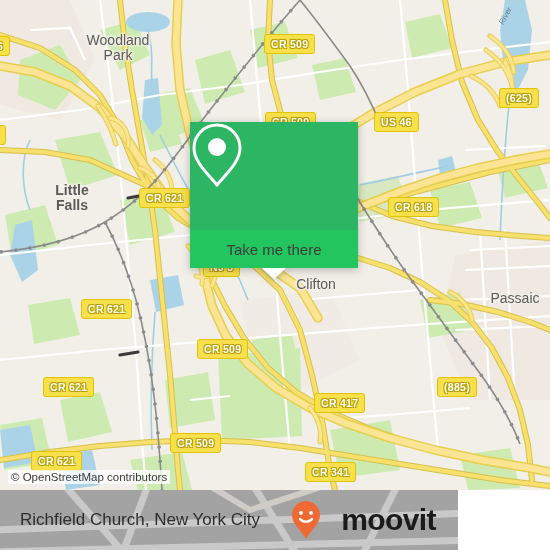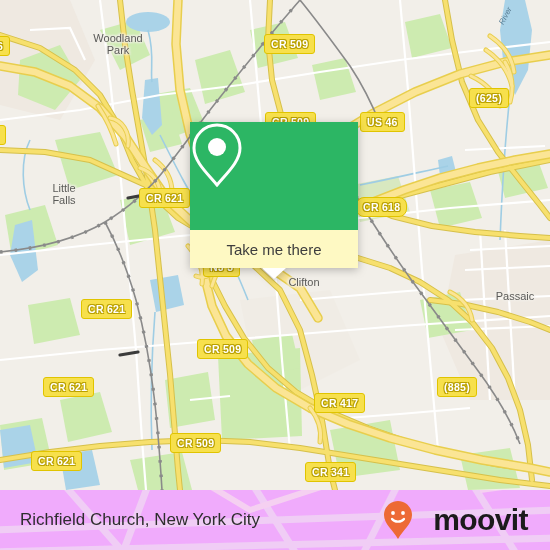--- a/index.html
+++ b/index.html
@@ -36,21 +36,21 @@
     text-shadow:
       -1px -1px 0 #b9a000, 1px -1px 0 #b9a000,
       -1px  1px 0 #b9a000, 1px  1px 0 #b9a000;
     z-index: 6;
   }
 
   
   .place {
     position: absolute;
     color: #5a5a58;
-    font-size: 11px;
+    font-size: 14px;
     line-height: 1.05;
     text-align: center;
     white-space: pre;
     text-shadow:
       -1.4px -1.4px 2px #f2efe9, 1.4px -1.4px 2px #f2efe9,
       -1.4px  1.4px 2px #f2efe9, 1.4px  1.4px 2px #f2efe9,
        0 0 3px #f2efe9;
     z-index: 5;
     pointer-events: none;
   }
@@ -66,21 +66,21 @@
     width: 168px;
     z-index: 40;
     filter: drop-shadow(0 2px 4px rgba(0,0,0,.25));
   }
   #popup-image {
     height: 108px;
     background: #2cb664;
     display: flex; align-items: center; justify-content: center;
   }
   #popup-footer {
-    background: #fef9c3;
+    background: #22c55e;
     height: 38px;
     display: flex; align-items: center; justify-content: center;
     position: relative;
   }
   #popup-footer-label {
     color: #3d3d3d;
     font-size: 15px;
   }
   #popup-tail {
     position: absolute;
@@ -101,22 +101,22 @@
     background: rgba(255,255,255,.80);
     padding: 1px 3px;
     z-index: 30;
     white-space: nowrap;
   }
 
   
   #bottombar {
     position: absolute;
     left: 0; top: 490px;
-    width: 550px; height: 60px;
-    background: #f0abfc;
+    width: 458px; height: 60px;
+    background: #a3a3a3;
     overflow: hidden;
     text-decoration: underline;
   }
   #bottombar-watermark { position: absolute; left:0; top:0; opacity: .5; }
   #bottom-title {
     position: absolute;
     left: 20px; top: 50%;
     transform: translateY(-50%);
     font-size: 17px;
     color: #2e2e2e;
@@ -313,34 +313,34 @@
         <g stroke="#3b3b3b" stroke-width="3.2" stroke-linecap="round">
           <path d="M128 198 L144 195"></path>
           <path d="M120 355 L138 352"></path>
         </g>
       </g>
     </svg>
 
     <div id="places-layer">
         <div class="place" style="left: 118px; top: 33px; transform: translate(-50%, 0px);">Woodland
 Park</div>
-        <div class="place" style="left: 64px; top: 183px; transform: translate(-50%, 0px);">Little
+        <div class="place" style="left: 72px; top: 183px; transform: translate(-50%, 0px); font-weight: bold;">Little
 Falls</div>
-        <div class="place" style="left: 304px; top: 277px; transform: translate(-50%, 0px);">Clifton</div>
+        <div class="place" style="left: 316px; top: 277px; transform: translate(-50%, 0px);">Clifton</div>
         <div class="place" style="left: 515px; top: 291px; transform: translate(-50%, 0px);">Passaic</div>
         <div class="place river" style="left: 506px; top: 12px; transform: translate(-50%, 0px) rotate(-62deg);">River</div>
       </div>
 
     <div id="shields-layer">
         <div class="shield" style="left: 264px; top: 34px;">CR 509</div>
         <div class="shield" style="left: 265px; top: 112px;">CR 509</div>
-        <div class="shield" style="left: 360px; top: 112px;">US 46</div>
-        <div class="shield" style="left: 469px; top: 88px;">(625)</div>
+        <div class="shield" style="left: 374px; top: 112px;">US 46</div>
+        <div class="shield" style="left: 499px; top: 88px;">(625)</div>
         <div class="shield" style="left: 139px; top: 188px;">CR 621</div>
-        <div class="shield" style="left: 356px; top: 197px; border-radius: 8px;">CR 618</div>
+        <div class="shield" style="left: 388px; top: 197px;">CR 618</div>
         <div class="shield" style="left: 81px; top: 299px;">CR 621</div>
         <div class="shield" style="left: 203px; top: 257px;">NJ 3</div>
         <div class="shield" style="left: 197px; top: 339px;">CR 509</div>
         <div class="shield" style="left: 43px; top: 377px;">CR 621</div>
         <div class="shield" style="left: 437px; top: 377px;">(885)</div>
         <div class="shield" style="left: 314px; top: 393px;">CR 417</div>
         <div class="shield" style="left: 31px; top: 451px;">CR 621</div>
         <div class="shield" style="left: 170px; top: 433px;">CR 509</div>
         <div class="shield" style="left: 305px; top: 462px;">CR 341</div>
         <div class="shield" style="left: -10px; top: 36px;">6</div>
@@ -353,20 +353,21 @@
           <path d="M27 3 C14.3 3 4 13.3 4 26 C4 40 18 52 27 63 C36 52 50 40 50 26 C50 13.3 39.7 3 27 3 Z" fill="none" stroke="#ffffff" stroke-width="3"></path>
           <circle cx="27" cy="25" r="9" fill="#ffffff"></circle>
         </svg>
       </div>
       <div id="popup-footer">
         <span id="popup-footer-label">Take me there</span>
         <div id="popup-tail"></div>
       </div>
     </div>
 
+    <div id="attribution">© OpenStreetMap contributors</div>
   </div>
 
   <div id="bottombar">
     <svg id="bottombar-watermark" width="550" height="60" viewBox="0 0 550 60">
       <g fill="none" stroke="#f0f0f0" stroke-width="7">
         <path d="M60 -10 L130 70"></path>
         <path d="M150 -10 L120 70"></path>
         <path d="M250 -10 L300 70"></path>
         <path d="M400 -10 L360 70"></path>
         <path d="M470 -10 L520 70"></path>

